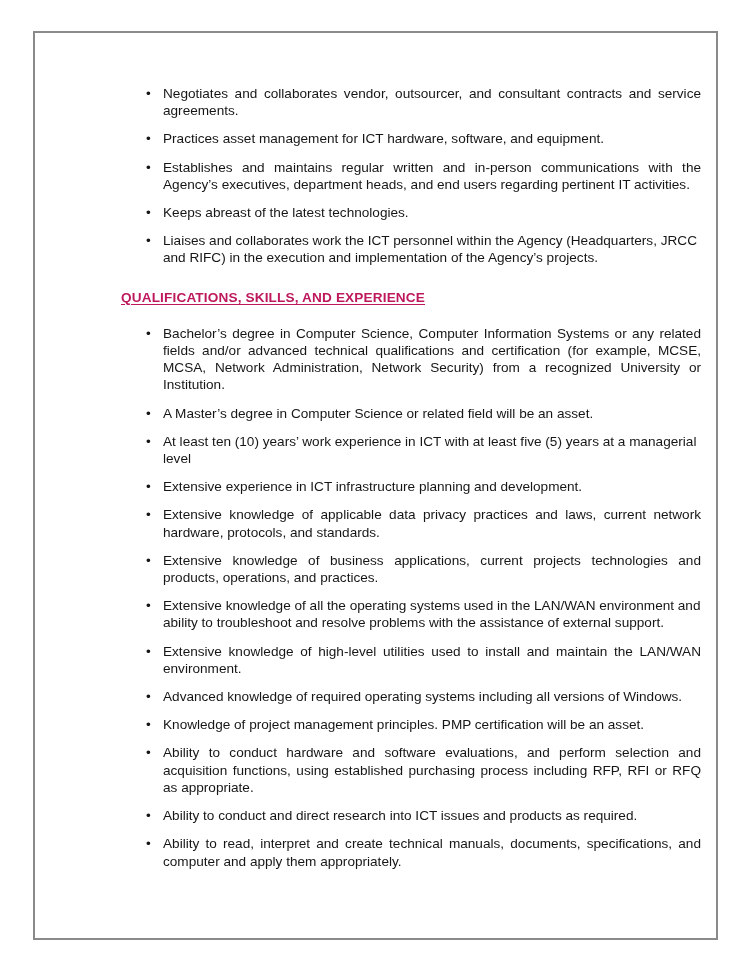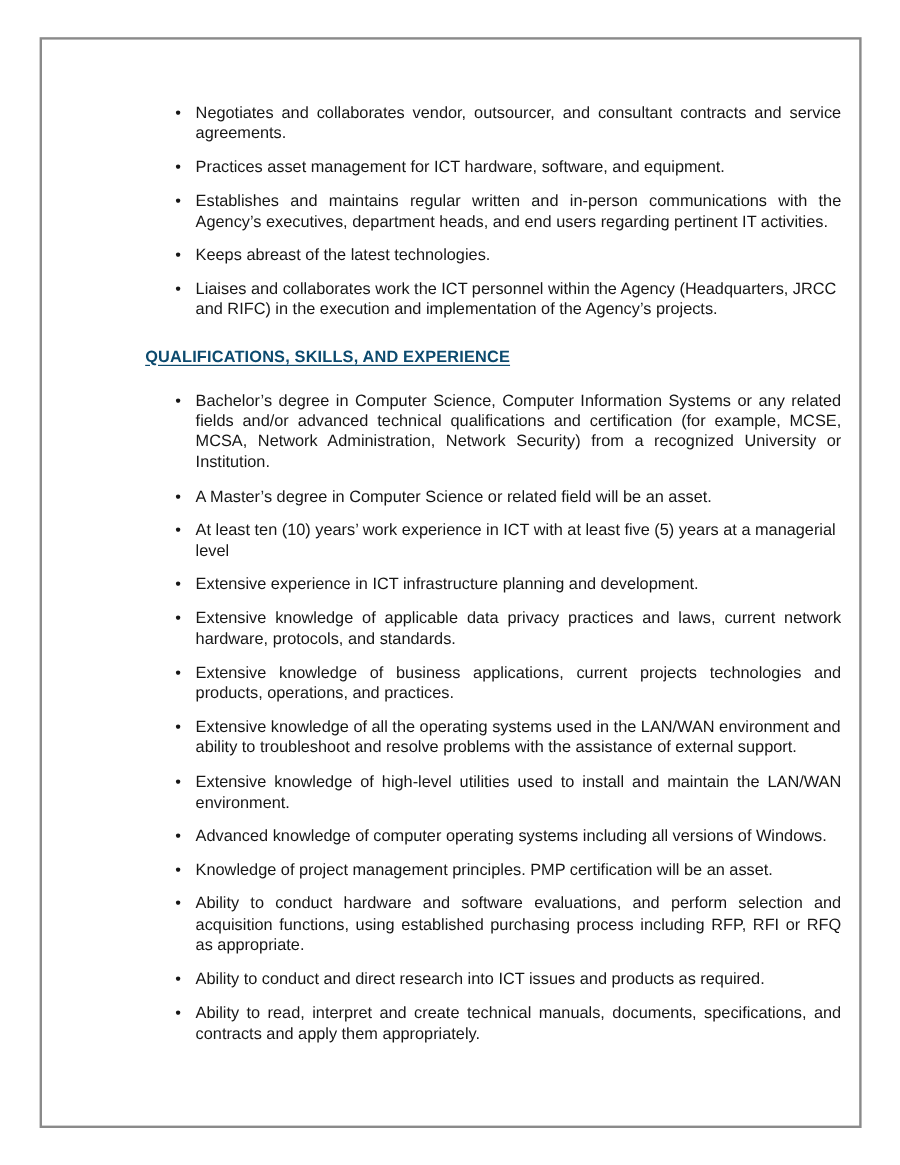--- a/index.html
+++ b/index.html
@@ -67,21 +67,21 @@
     display: block;
   }
   
   .bullet-item.nojustify {
     text-align: left;
   }
   .section-heading {
     font-size: 13.6px;
     line-height: 17.2px;
     font-weight: bold;
-    color: #0c4a6e;
+    color: #be185d;
     text-decoration: underline;
     text-underline-offset: 2px;
     margin: 0;
     padding: 0;
     letter-spacing: 0.15px;
   }
   .gap-before-heading { height: 22px; }
   .gap-after-heading { height: 19px; }
 </style>
 </head>
@@ -148,35 +148,35 @@
         <li class="bullet-item nojustify">
           <span class="bullet-marker">•</span>
           <span class="bullet-text">Extensive knowledge of all the operating systems used in the LAN/WAN environment and ability to troubleshoot and resolve problems with the assistance of external support.</span>
         </li>
         <li class="bullet-item">
           <span class="bullet-marker">•</span>
           <span class="bullet-text">Extensive knowledge of high-level utilities used to install and maintain the LAN/WAN environment.</span>
         </li>
         <li class="bullet-item nojustify">
           <span class="bullet-marker">•</span>
-          <span class="bullet-text">Advanced knowledge of computer operating systems including all versions of Windows.</span>
+          <span class="bullet-text">Advanced knowledge of required operating systems including all versions of Windows.</span>
         </li>
         <li class="bullet-item nojustify">
           <span class="bullet-marker">•</span>
           <span class="bullet-text">Knowledge of project management principles. PMP certification will be an asset.</span>
         </li>
         <li class="bullet-item">
           <span class="bullet-marker">•</span>
           <span class="bullet-text">Ability to conduct hardware and software evaluations, and perform selection and acquisition functions, using established purchasing process including RFP, RFI or RFQ as appropriate.</span>
         </li>
         <li class="bullet-item nojustify">
           <span class="bullet-marker">•</span>
           <span class="bullet-text">Ability to conduct and direct research into ICT issues and products as required.</span>
         </li>
         <li class="bullet-item">
           <span class="bullet-marker">•</span>
-          <span class="bullet-text">Ability to read, interpret and create technical manuals, documents, specifications, and contracts and apply them appropriately.</span>
+          <span class="bullet-text">Ability to read, interpret and create technical manuals, documents, specifications, and computer and apply them appropriately.</span>
         </li>
       </ul>
 
     </div>
   </div>
 </div>
 
 </body></html>

